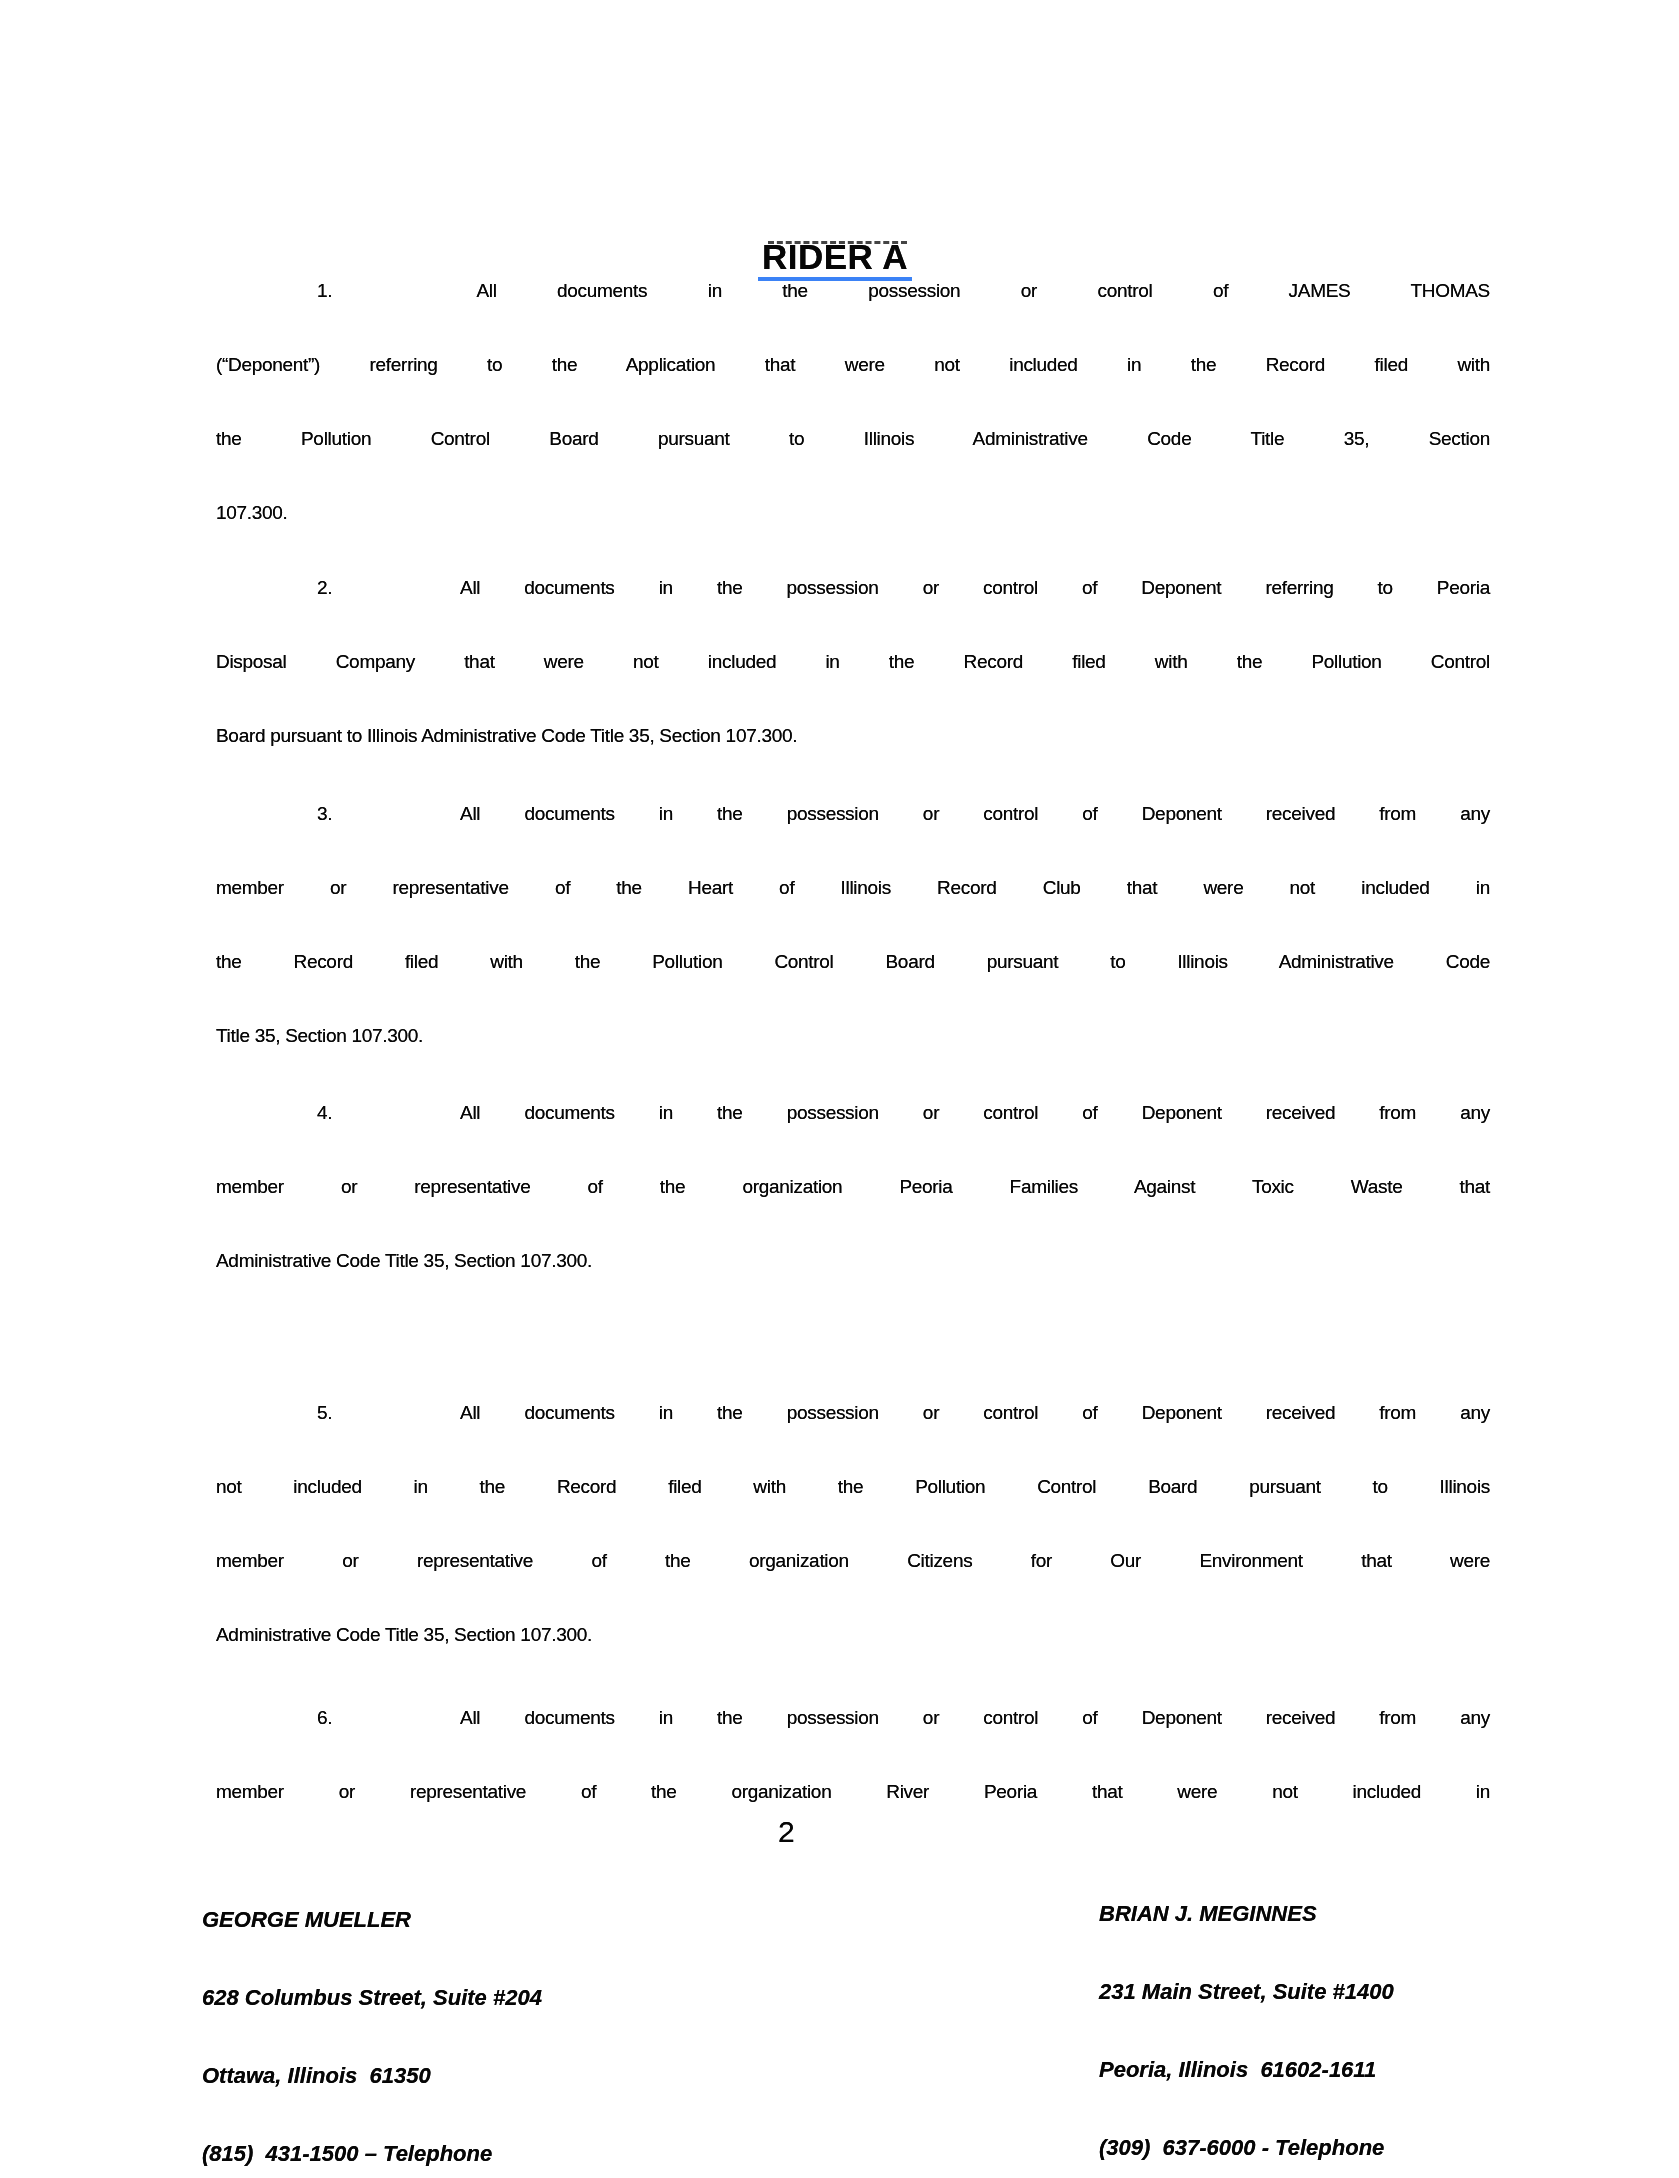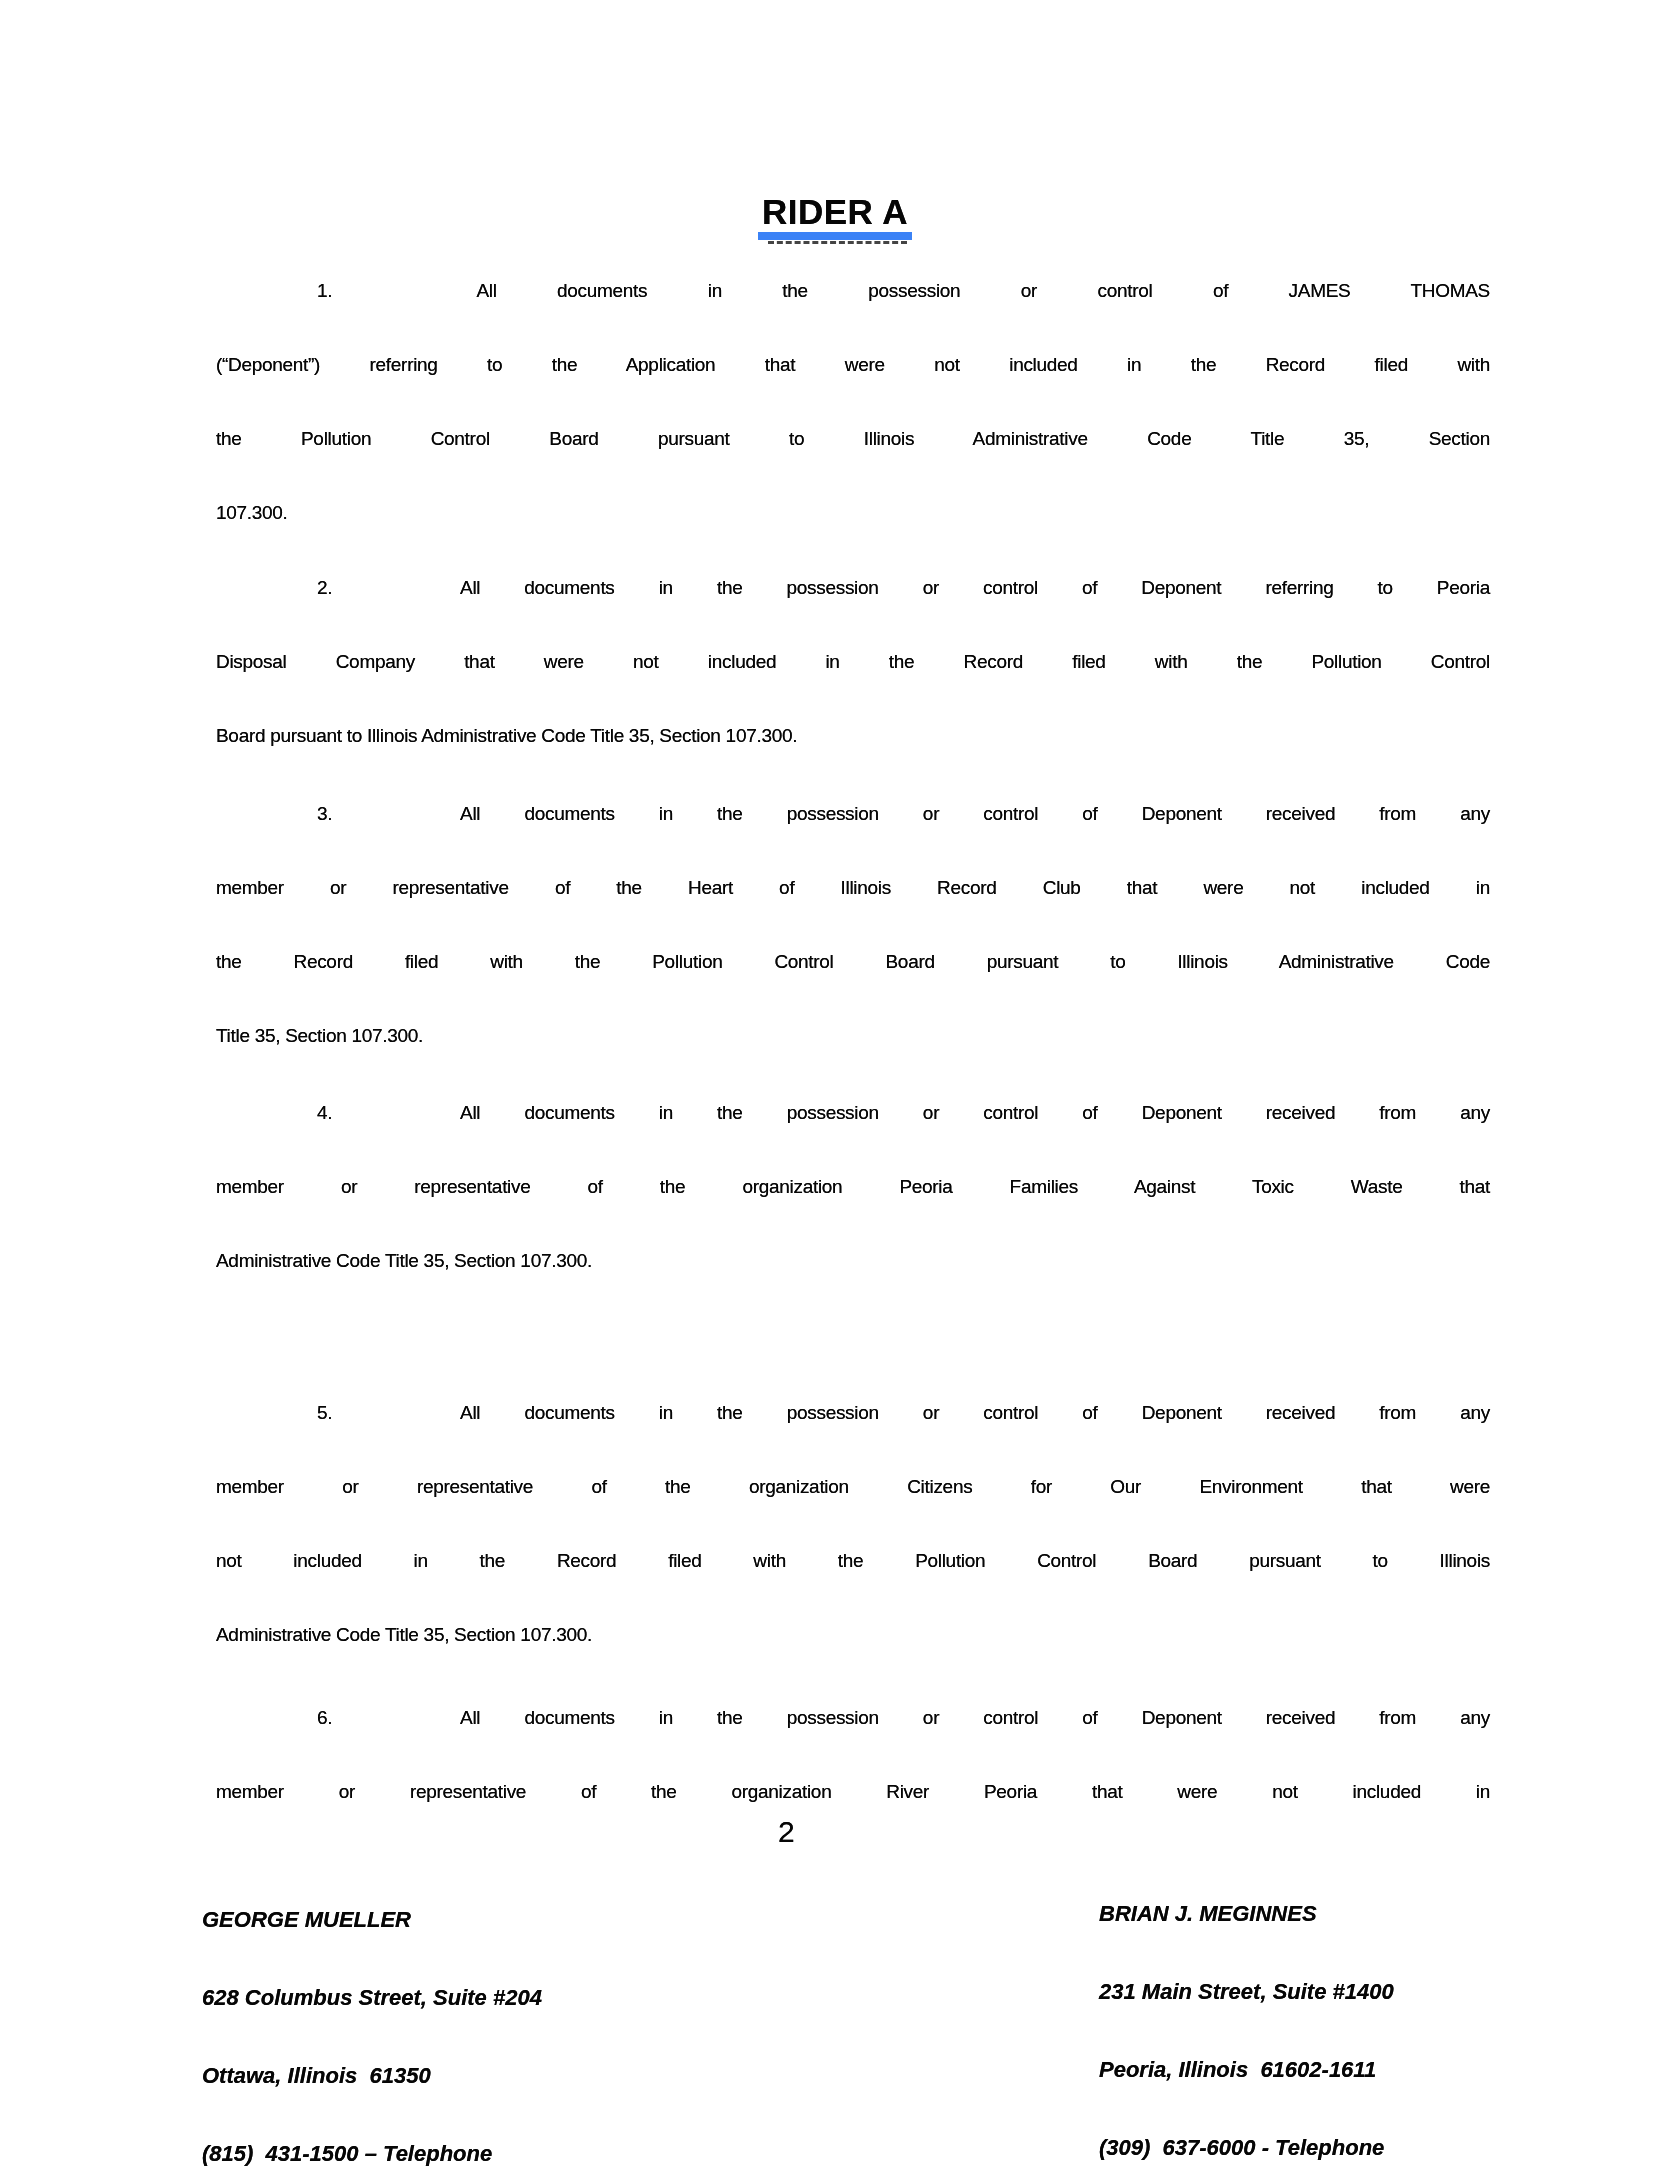--- a/index.html
+++ b/index.html
@@ -6,21 +6,21 @@
   body{
     width:1679px;height:2178px;background:#ffffff;
     font-family:"Liberation Sans","DejaVu Sans",sans-serif;
     color:#060606;
   }
   .page{position:absolute;left:0;top:0;width:1679px;height:2178px;background:#fff;overflow:hidden;
         text-shadow:0 0 0.5px rgba(0,0,0,.85);}
   
   .title-wrap{position:absolute;left:198px;top:194px;width:1274px;text-align:center;}
   .doc-title{display:inline-block;font-weight:700;font-size:35px;line-height:1;
-             letter-spacing:0.5px;border-bottom:8px solid #3b82f6;padding:0 4px 3px;}
+             letter-spacing:0.5px;border-bottom:4px solid #3b82f6;padding:0 4px 3px;margin-top:45px;}
   .title-artifact{position:absolute;left:768px;top:241px;width:139px;height:0;
                   border-top:3px dashed rgba(5,5,5,.75);}
   
   .para{position:absolute;left:216px;width:1274px;box-sizing:border-box;
         font-size:19px;letter-spacing:-0.3px;}
   .line{height:74px;line-height:74px;text-align:justify;text-align-last:justify;}
   .line.last{text-align-last:left;}
   .line.first{padding-left:101px;}
   .pnum{display:inline-block;width:100px;}
   
@@ -77,22 +77,22 @@
     </div>
     <div class="line">member or representative of the organization Peoria Families Against Toxic Waste that</div>
     <div class="line last">Administrative Code Title 35, Section 107.300.</div>
   </div>
 
   <div class="para" style="top:1376px">
     <div class="line first">
       <span class="pnum">5.</span>
       <span>All documents in the possession or control of Deponent received from any</span>
     </div>
+    <div class="line">not included in the Record filed with the Pollution Control Board pursuant to Illinois</div>
     <div class="line">member or representative of the organization Citizens for Our Environment that were</div>
-    <div class="line">not included in the Record filed with the Pollution Control Board pursuant to Illinois</div>
     <div class="line last">Administrative Code Title 35, Section 107.300.</div>
   </div>
 
   <div class="para" style="top:1681px">
     <div class="line first">
       <span class="pnum">6.</span>
       <span>All documents in the possession or control of Deponent received from any</span>
     </div>
     <div class="line">member or representative of the organization River Peoria that were not included in</div>
   </div>

